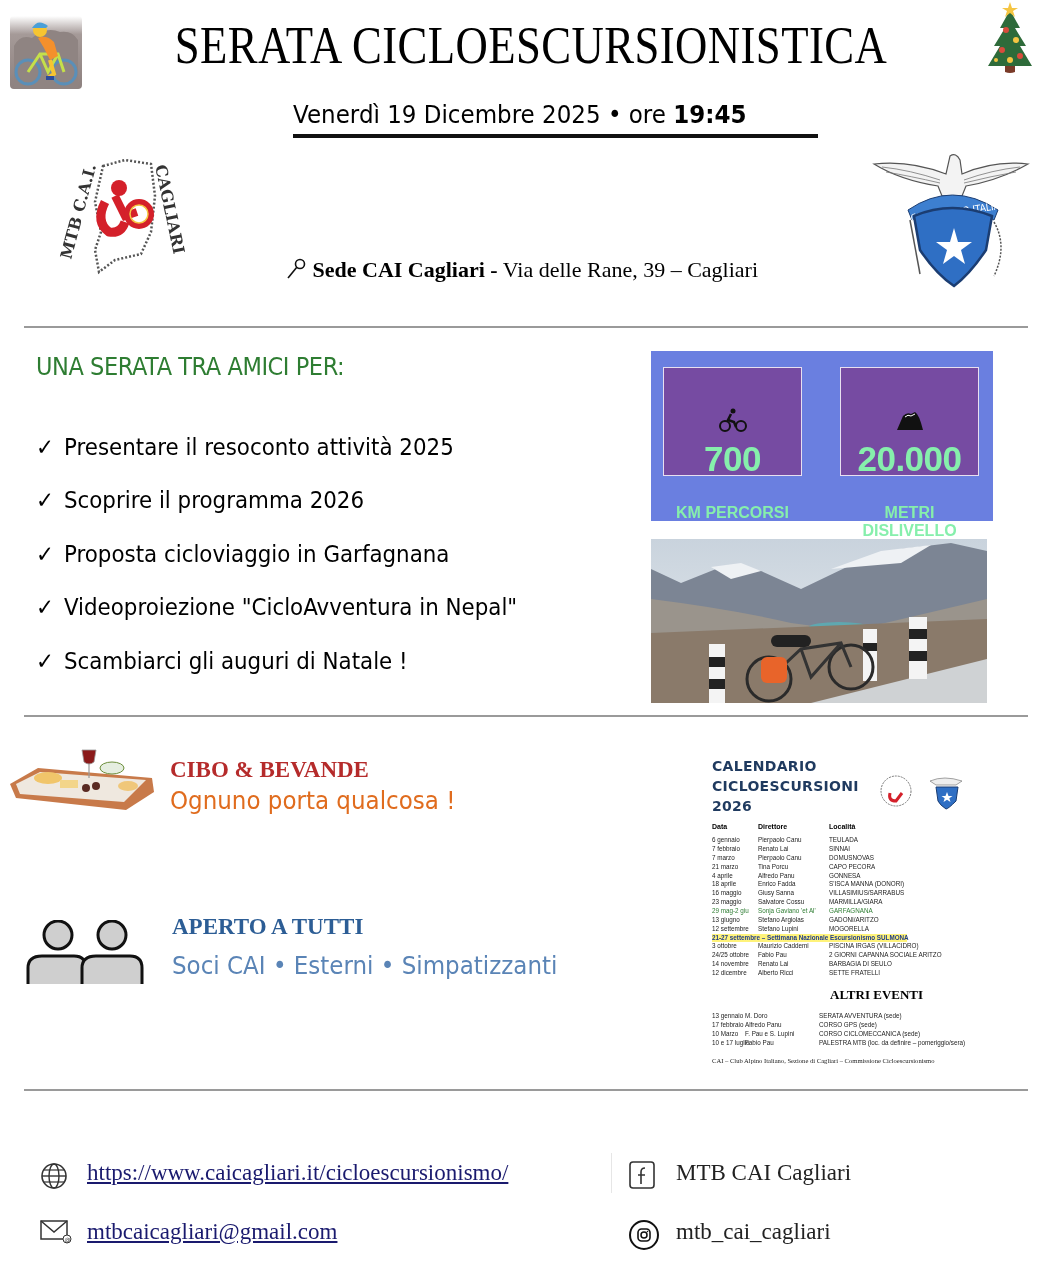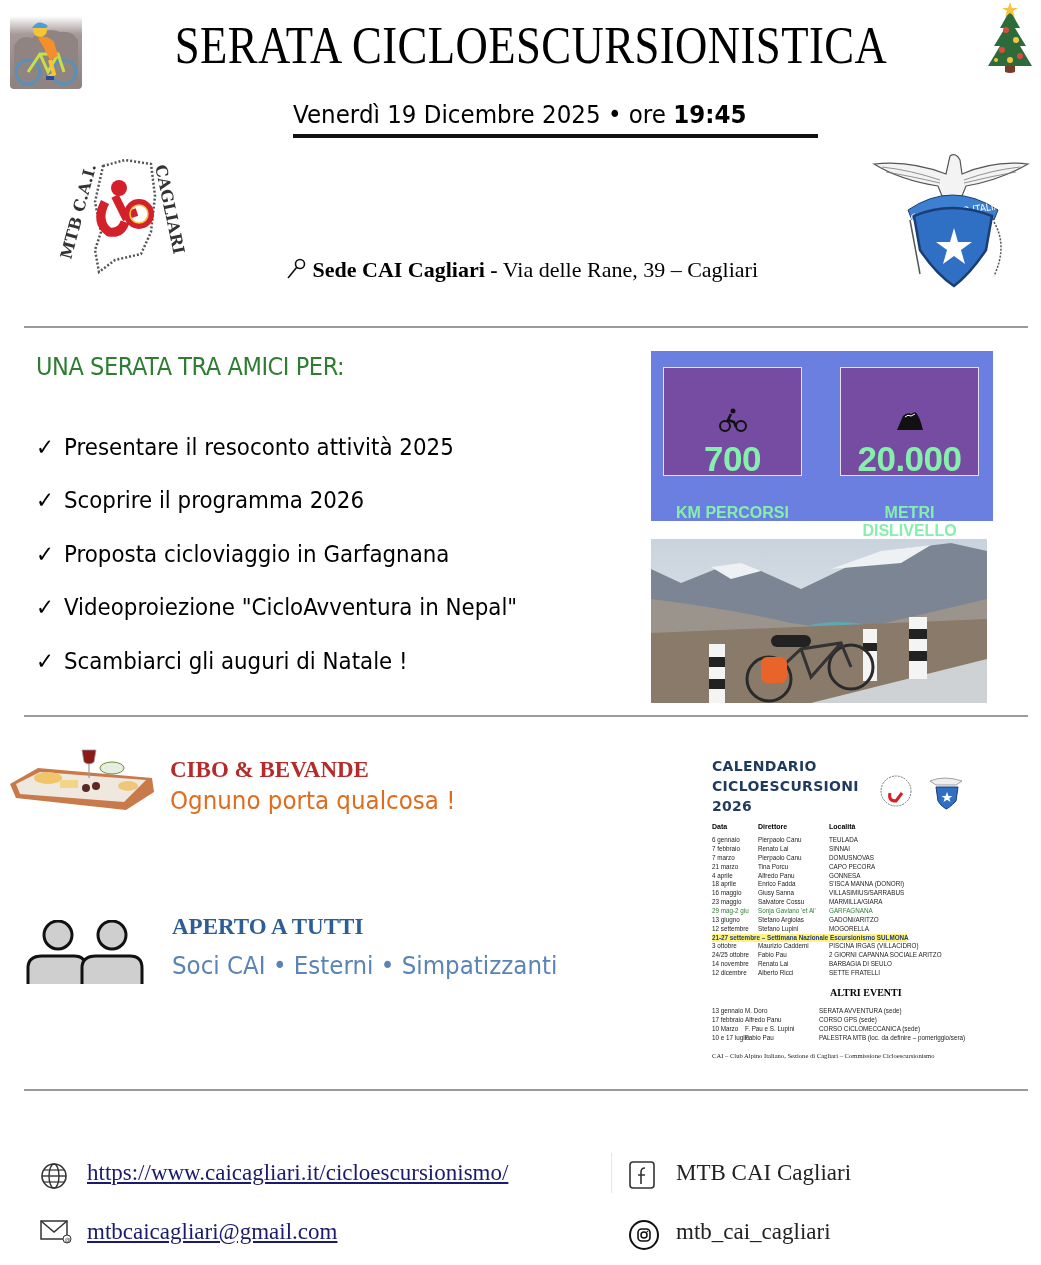--- a/index.html
+++ b/index.html
@@ -51,21 +51,21 @@
 
   
   .cal { left: 712px; top: 756px; width: 275px; }
   .cal-title { font-family: "DejaVu Sans", sans-serif; font-weight: bold; font-size: 14px; color: #1f3a5f; line-height: 20px; letter-spacing: 0.3px; }
   .cal-logos { position: absolute; left: 166px; top: 17px; }
   .cal-head { display: flex; font-size: 7px; font-weight: bold; margin-top: 7px; height: 13px; }
   .c1 { width: 46px; } .c2 { width: 71px; } .c3 { flex: 1; }
   .cal-row { display: flex; font-size: 6.3px; height: 8.9px; line-height: 8.9px; white-space: nowrap; color: #222; }
   .cal-row.green { color: #2e7d32; }
   .cal-hl { background: #fff37a; font-size: 6.3px; font-weight: bold; color: #1e3a8a; height: 8.6px; line-height: 8.6px; white-space: nowrap; width: 195px; }
-  .cal-sub { font-family: "Liberation Serif", serif; font-weight: bold; font-size: 10px; margin: 9px 0 9px 118px; }
+  .cal-sub { font-family: "Liberation Serif", serif; font-weight: bold; font-size: 13px; margin: 9px 0 9px 118px; }
   .cal-row.ev .c1 { width: 33px; } .cal-row.ev .c2 { width: 74px; }
   .cal-foot { font-family: "Liberation Serif", serif; font-size: 6.6px; margin-top: 9px; white-space: nowrap; color: #222; }
 
   
   .f-icon { width: 28px; height: 28px; }
   .f-link { font-family: "Liberation Serif", serif; font-size: 23px; color: #1a1a6e; text-decoration: underline; white-space: nowrap; }
   .f-text { font-family: "Liberation Serif", serif; font-size: 23px; color: #222; white-space: nowrap; text-align: center; }
   .vsep { left: 611px; top: 1153px; width: 1px; height: 40px; background: #e6e6e6; }
 </style>
 </head>

